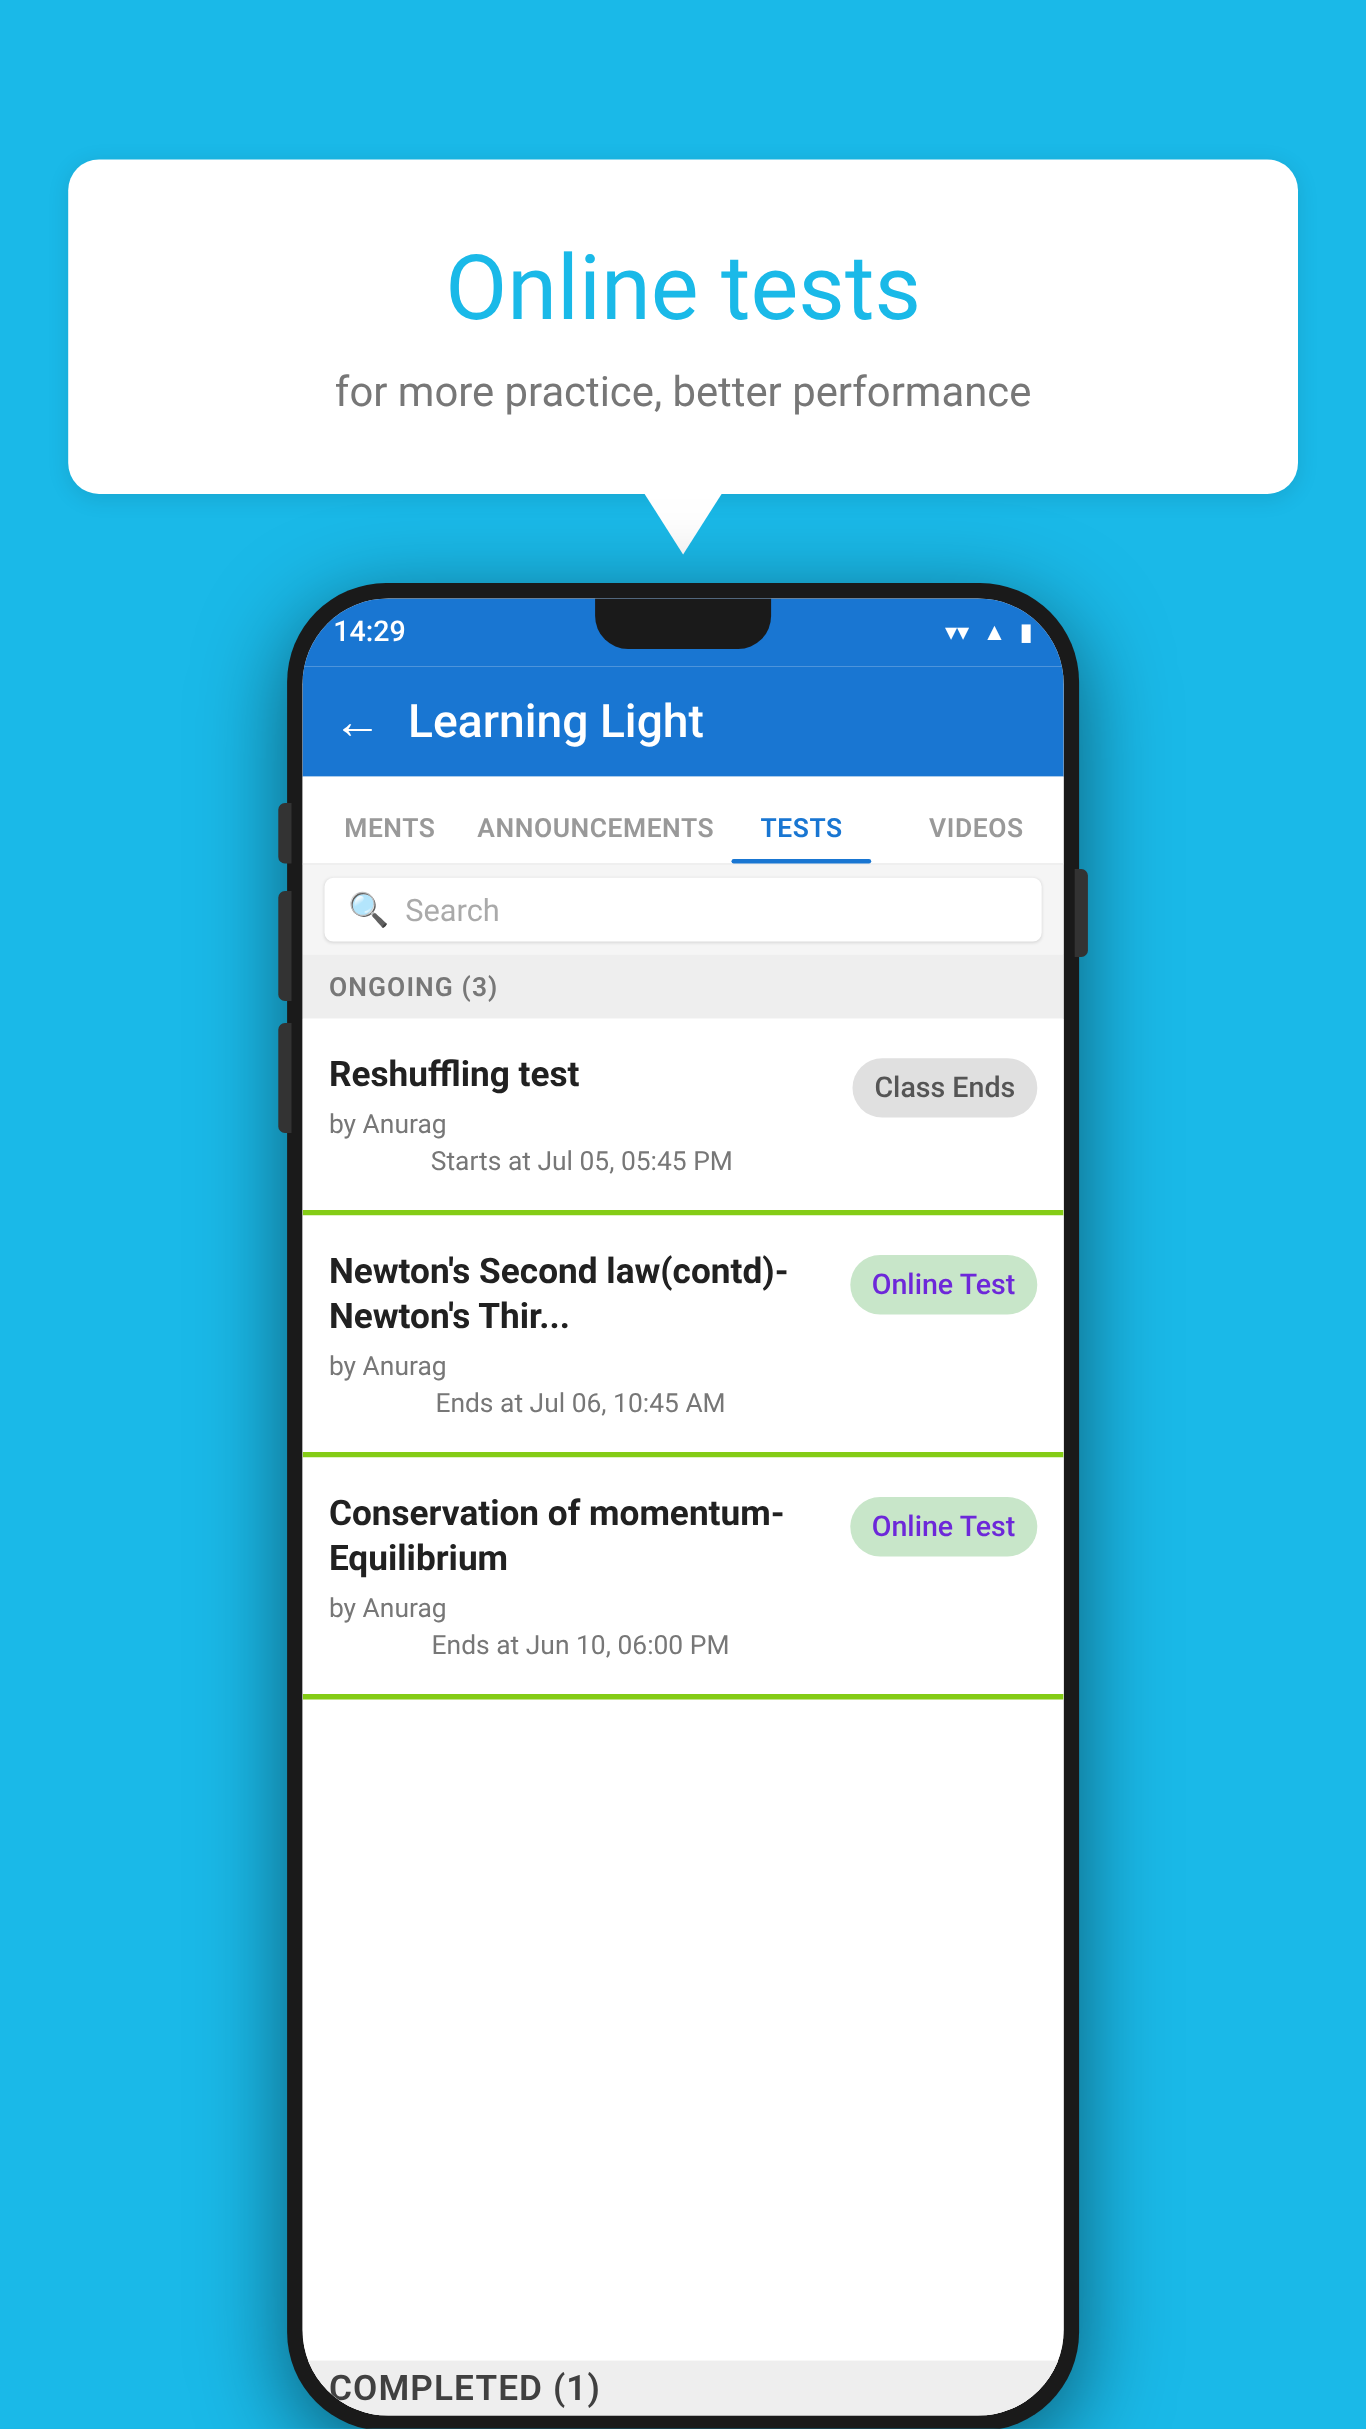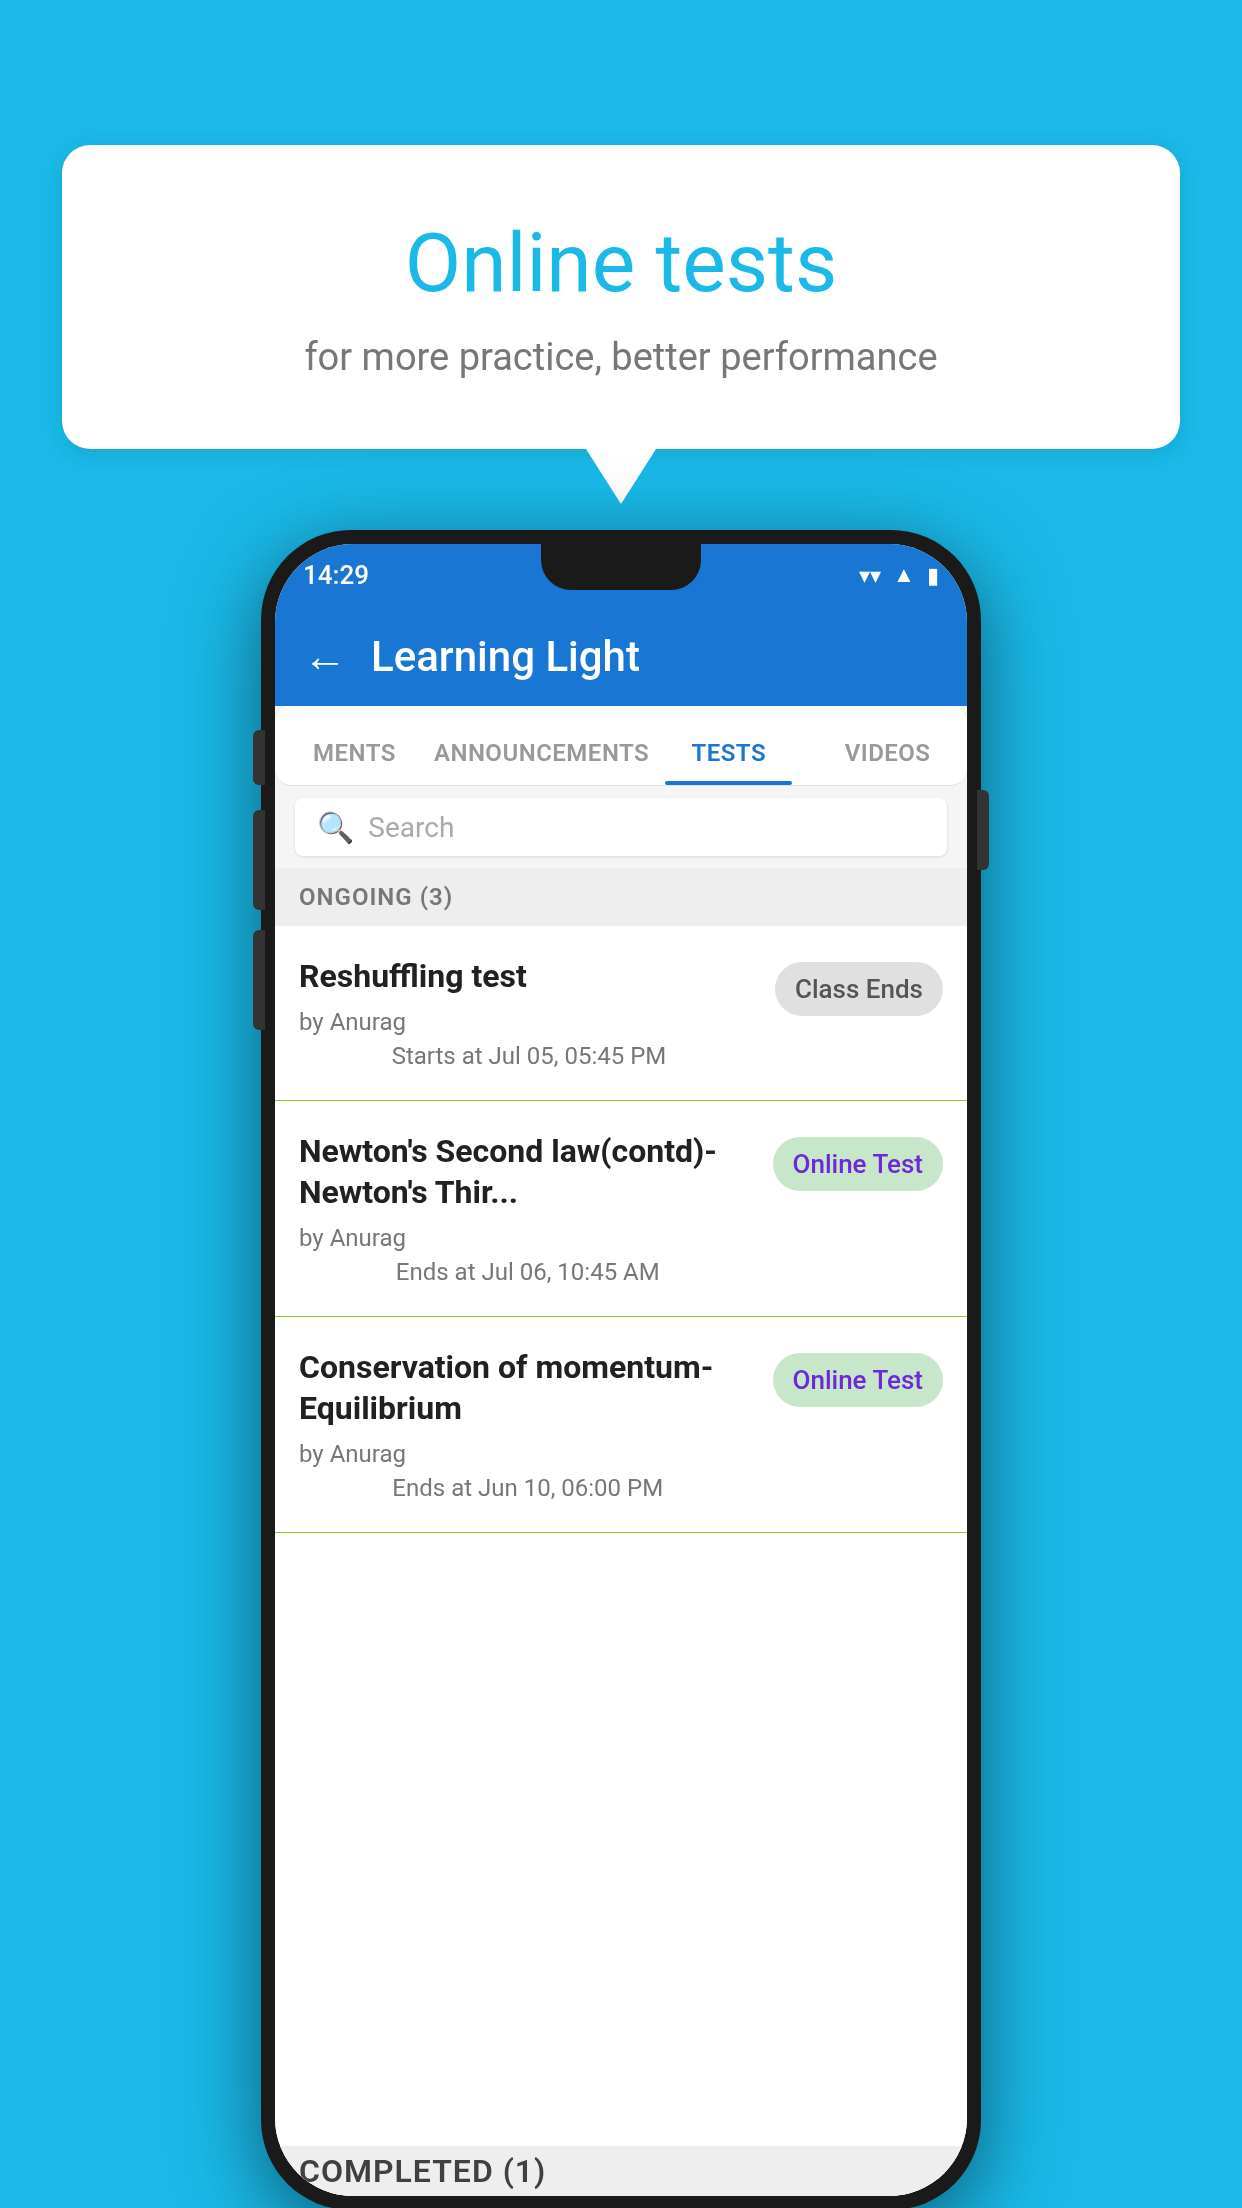--- a/index.html
+++ b/index.html
@@ -164,21 +164,20 @@
     .tabs-container {
       position: absolute;
       top: 162px;
       left: 0;
       right: 0;
       height: 80px;
       background: white;
       display: flex;
       align-items: flex-end;
       border-bottom: 1px solid #e0e0e0;
-      border-radius: 17px;
     }
 
     .tab {
       flex: 1;
       text-align: center;
       padding-bottom: 18px;
       font-size: 24px;
       font-weight: 600;
       color: #999;
       letter-spacing: 0.5px;
@@ -262,21 +261,21 @@
       top: 382px;
       left: 0;
       right: 0;
       bottom: 0;
       background: white;
       overflow: hidden;
     }
 
     .test-item {
       padding: 30px 24px;
-      border-bottom: 1px solid #84cc16;
+      border-bottom: 5px solid #84cc16;
       display: flex;
       align-items: flex-start;
       justify-content: space-between;
       background: white;
     }
 
     .test-info {
       flex: 1;
       margin-right: 16px;
     }

